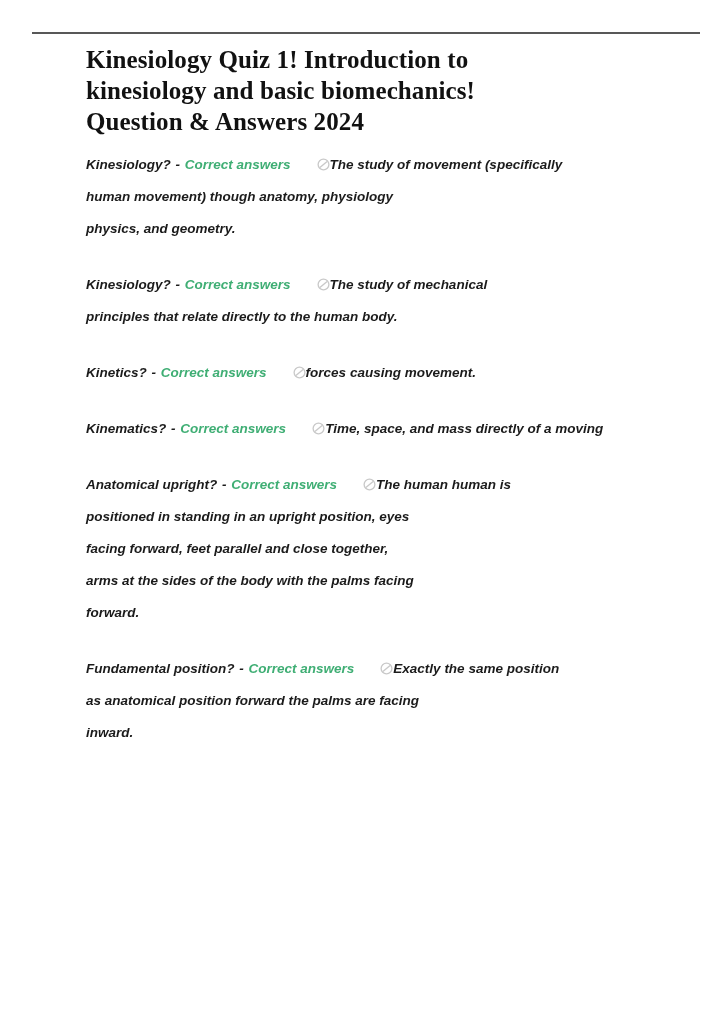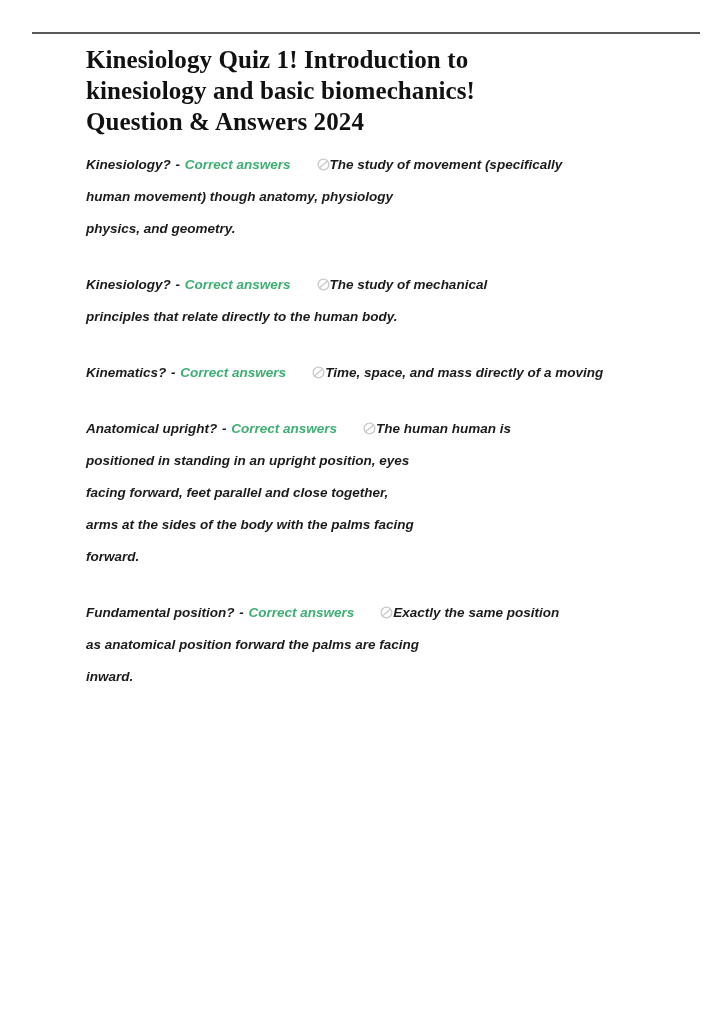--- a/index.html
+++ b/index.html
@@ -141,20 +141,26 @@
           <div class="ans-line">human movement) though anatomy, physiology</div>
           <div class="ans-line">physics, and geometry.</div>
         </div>
         <div class="qa-block">
           <div class="qa-head"><span class="q-text">Kinesiology?</span> <span class="dash">-</span> <span class="correct-label">Correct answers</span><span class="ans-gap"></span><span class="ans-glyph"><svg width="13" height="13" viewBox="0 0 13 13" aria-hidden="true">
                 <circle cx="6.5" cy="6.5" r="5.4" fill="none" stroke="#c9c9c9" stroke-width="1.3"></circle>
                 <line x1="2.9" y1="9.6" x2="10.1" y2="3.4" stroke="#c9c9c9" stroke-width="1.3"></line>
               </svg></span><span class="ans-first">The study of mechanical</span></div>
           <div class="ans-line">principles that relate directly to the human body.</div>
         </div>
+        <div class="qa-block">
+          <div class="qa-head"><span class="q-text">Kinetics?</span> <span class="dash">-</span> <span class="correct-label">Correct answers</span><span class="ans-gap"></span><span class="ans-glyph"><svg width="13" height="13" viewBox="0 0 13 13" aria-hidden="true">
+                <circle cx="6.5" cy="6.5" r="5.4" fill="none" stroke="#c9c9c9" stroke-width="1.3"></circle>
+                <line x1="2.9" y1="9.6" x2="10.1" y2="3.4" stroke="#c9c9c9" stroke-width="1.3"></line>
+              </svg></span><span class="ans-first">forces causing movement.</span></div>
+        </div>
         <div class="qa-block tight-lines">
           <div class="qa-head"><span class="q-text">Kinematics?</span> <span class="dash">-</span> <span class="correct-label">Correct answers</span><span class="ans-gap"></span><span class="ans-glyph"><svg width="13" height="13" viewBox="0 0 13 13" aria-hidden="true">
                 <circle cx="6.5" cy="6.5" r="5.4" fill="none" stroke="#c9c9c9" stroke-width="1.3"></circle>
                 <line x1="2.9" y1="9.6" x2="10.1" y2="3.4" stroke="#c9c9c9" stroke-width="1.3"></line>
               </svg></span><span class="ans-first">Time, space, and mass directly of a moving</span></div>
         </div>
         <div class="qa-block">
           <div class="qa-head"><span class="q-text">Anatomical upright?</span> <span class="dash">-</span> <span class="correct-label">Correct answers</span><span class="ans-gap"></span><span class="ans-glyph"><svg width="13" height="13" viewBox="0 0 13 13" aria-hidden="true">
                 <circle cx="6.5" cy="6.5" r="5.4" fill="none" stroke="#c9c9c9" stroke-width="1.3"></circle>
                 <line x1="2.9" y1="9.6" x2="10.1" y2="3.4" stroke="#c9c9c9" stroke-width="1.3"></line>

